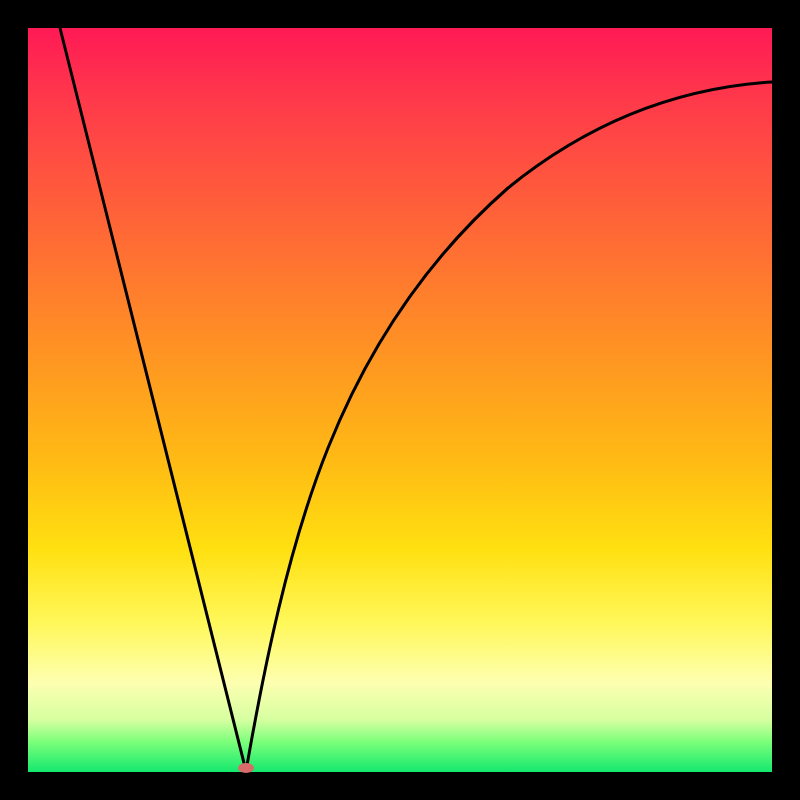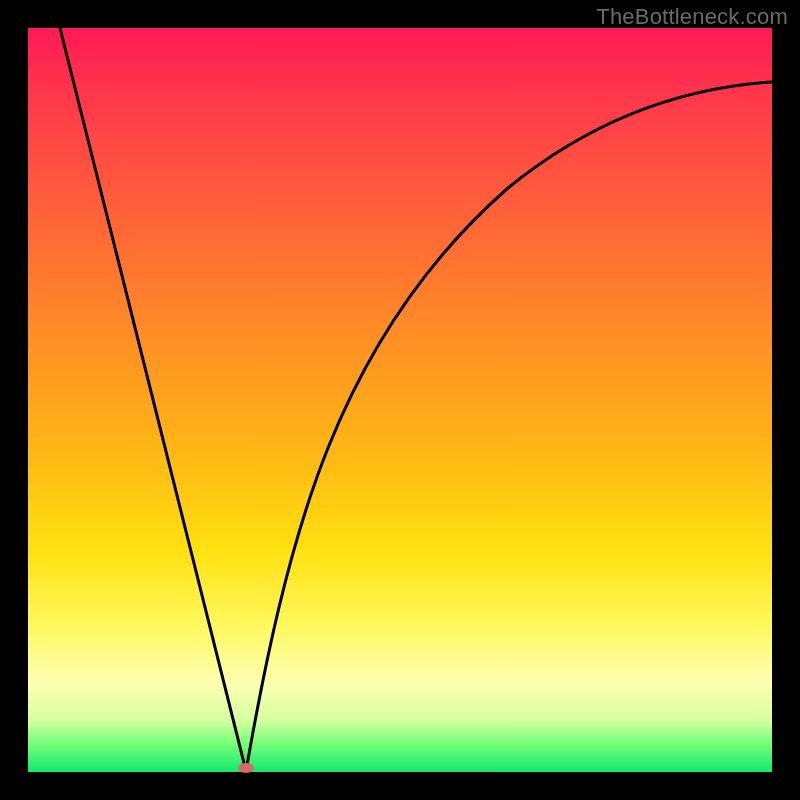--- a/index.html
+++ b/index.html
@@ -80,14 +80,13 @@
 
       <path d="M 218 743
                C 236 640, 260 520, 300 420
                C 340 320, 400 230, 480 160
                C 560 95, 650 60, 744 54" fill="none" stroke="#000" stroke-width="3" stroke-linecap="round"></path>
     </svg>
 
     <div class="marker" style="left:218px; top:740px;"></div>
   </div>
 
-  <div class="watermark">TheBottleneck.com</div>
 </div>
 
 </body></html>

